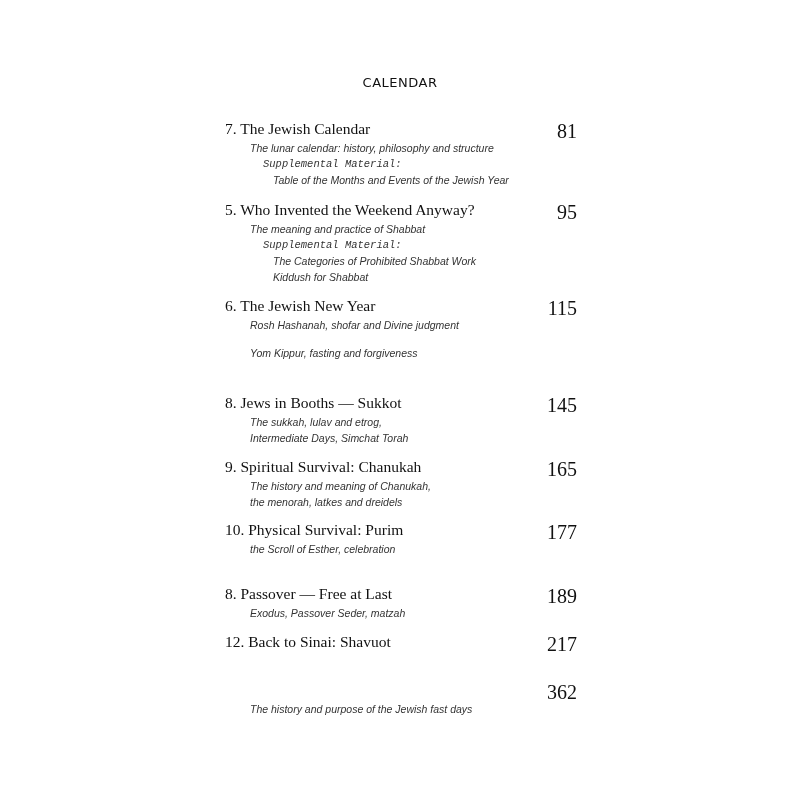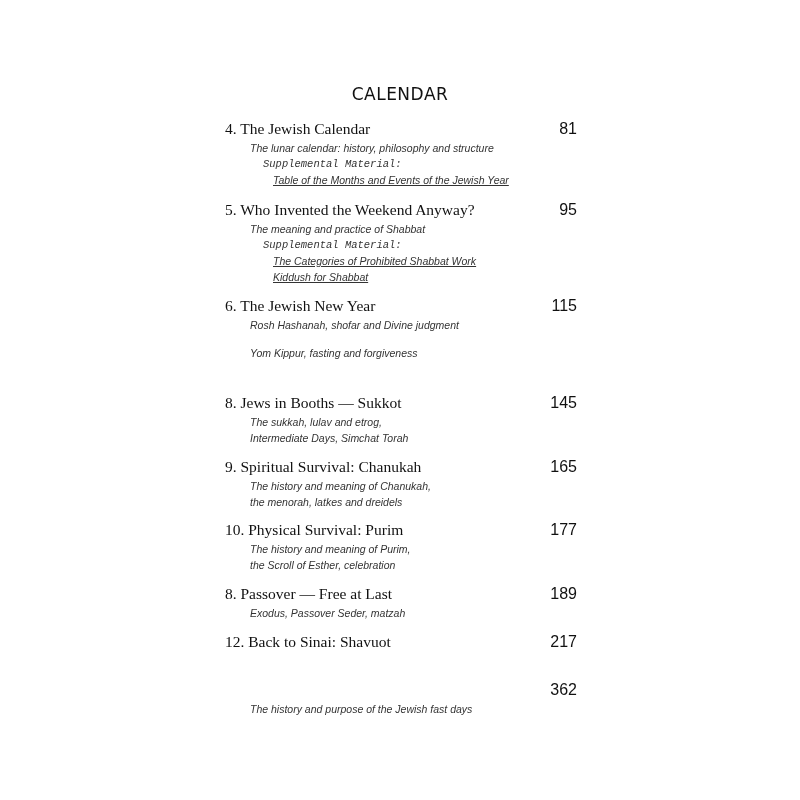--- a/index.html
+++ b/index.html
@@ -1,52 +1,52 @@
 <!DOCTYPE html>
 <html><head>
   <meta charset="utf-8">
   <style>
     html, body { margin: 0; padding: 0; }
     body {
       width: 800px; height: 800px; background: #ffffff; overflow: hidden;
       position: relative; color: #1a1a1a;
     }
     .heading {
-      position: absolute; top: 84px; left: 0; width: 800px; text-align: center;
-      font-family: "DejaVu Sans", sans-serif; font-size: 17px; letter-spacing: 0.5px;
+      position: absolute; top: 75px; left: 0; width: 800px; text-align: center;
+      font-family: "DejaVu Sans", sans-serif; font-size: 13px; letter-spacing: 0.5px;
       color: #111;
     }
     .toc { position: absolute; left: 225px; top: 120px; width: 352px; }
     .entry { position: absolute; left: 0; width: 352px; }
     .title-row { position: relative; height: 20px; }
     .title {
       font-family: "Liberation Serif", serif; font-size: 15.5px; color: #111;
       position: absolute; left: 0; top: 0; white-space: nowrap;
     }
     .page {
-      font-family: Liberation Sans, sans-serif; font-size: 16px; color: #111;
+      font-family: Liberation Serif, serif; font-size: 20px; color: #111;
       position: absolute; right: 0; top: 0;
     }
     .line {
       font-family: "Liberation Sans", sans-serif; font-style: italic; font-size: 10.5px;
       color: #333; height: 16px; line-height: 16px; white-space: nowrap;
     }
     .l1 { padding-left: 25px; }
     .l2 { padding-left: 38px; font-family: Liberation Mono, monospace; }
-    .l3 { padding-left: 48px; text-decoration: underline; }
+    .l3 { padding-left: 48px; }
   </style>
 </head>
 <body>
 
 <div class="heading">CALENDAR</div>
 
 <div class="toc">
   <div class="entry" style="top:0px">
     <div class="title-row">
-      <span class="title">4. The Jewish Calendar</span>
+      <span class="title">7. The Jewish Calendar</span>
       <span class="page">81</span>
     </div>
     <div class="line l1">The lunar calendar: history, philosophy and structure</div>
     <div class="line l2">Supplemental Material:</div>
     <div class="line l3">Table of the Months and Events of the Jewish Year</div>
   </div>
 
   <div class="entry" style="top:81px">
     <div class="title-row">
       <span class="title">5. Who Invented the Weekend Anyway?</span>
@@ -86,21 +86,20 @@
     </div>
     <div class="line l1">The history and meaning of Chanukah,</div>
     <div class="line l1">the menorah, latkes and dreidels</div>
   </div>
 
   <div class="entry" style="top:401px">
     <div class="title-row">
       <span class="title">10. Physical Survival: Purim</span>
       <span class="page">177</span>
     </div>
-    <div class="line l1">The history and meaning of Purim,</div>
     <div class="line l1">the Scroll of Esther, celebration</div>
   </div>
 
   <div class="entry" style="top:465px">
     <div class="title-row">
       <span class="title">8. Passover — Free at Last</span>
       <span class="page">189</span>
     </div>
     <div class="line l1">Exodus, Passover Seder, matzah</div>
   </div>

